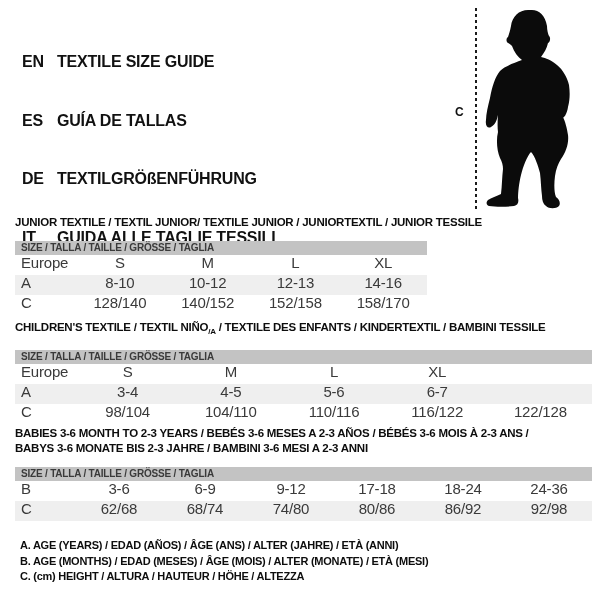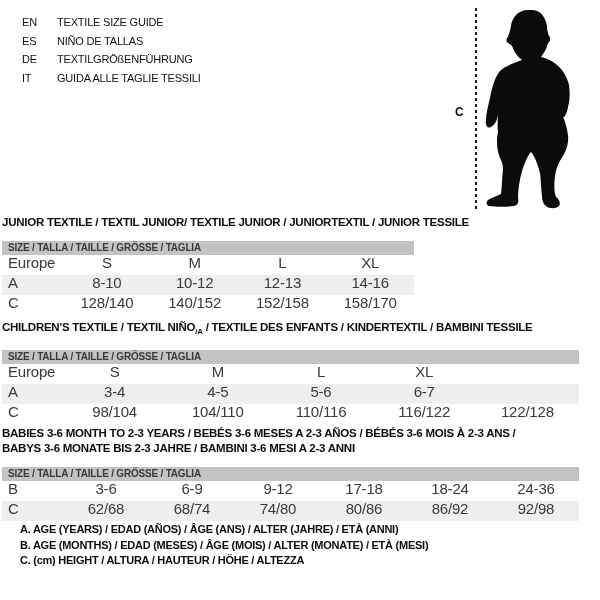--- a/index.html
+++ b/index.html
@@ -1,58 +1,58 @@
 <!DOCTYPE html>
 <html style="--bar: #c3c3c3; --shade: #efefef;"><head>
 <meta charset="utf-8">
 <style>
   * { margin:0; padding:0; box-sizing:border-box; }
   html,body { width:600px; height:600px; background:#ffffff; overflow:hidden; }
   body { font-family:"Liberation Sans", sans-serif; color:#111; position:relative; }
 
   
   .langs { position:absolute; top:13px; left:22px; list-style:none; }
-  .langs li { line-height:18.6px; font-size:11px; font-weight:normal; letter-spacing:-0.2px; white-space:nowrap; }
+  .langs li { line-height:18.6px; font-size:16px; font-weight:bold; letter-spacing:-0.2px; white-space:nowrap;margin-top:40px; }
   .lang-code { display:inline-block; width:35px; }
 
   
   .figure { position:absolute; top:6px; left:450px; width:148px; height:208px; }
   .fig-c { position:absolute; left:5px; top:99px; font-size:12px; font-weight:bold; }
   .dash  { position:absolute; left:25px; top:2px; width:2px; height:201px;
            background:repeating-linear-gradient(to bottom,#1b1b1b 0 3px,transparent 3px 6px); }
   .figure svg { position:absolute; left:35px; top:2px; }
 
   
-  .tbl-section { position:absolute; left:2px; width:577px; }
+  .tbl-section { position:absolute; left:15px; width:577px; }
   .tbl-section.narrow { width:412px; }
   .s1 { top:215px; } .s2 { top:320px; } .s3 { top:426px; }
   .tbl-title { font-size:11.5px; font-weight:bold; line-height:15px; letter-spacing:-0.25px;
                color:#0d0d0d; white-space:nowrap; }
   .tbl-title .sub { font-size:8px; vertical-align:sub; }
   .tbl-titles { margin-bottom:11px; }
   .s3 .tbl-titles { }
   .tbl-bar { height:14px; line-height:14px; background:var(--bar,#c3c3c3); color:#3a3a3a;
              font-size:10px; letter-spacing:-0.2px; padding-left:6px; font-weight:bold; white-space:nowrap; }
   .tbl-row { display:grid; height:20px; line-height:15px; font-size:15px; color:#3a3a3a;
              letter-spacing:-0.2px; }
   .tbl-row.shaded { background:var(--shade,#efefef); }
   .cell-label { text-align:left; padding-left:6px; }
   .cell-val { text-align:center; }
 
   
-  .footnotes { position:absolute; left:20px; top:522px; }
+  .footnotes { position:absolute; left:20px; top:538px; }
   .footnotes div { font-size:11px; font-weight:bold; line-height:15.6px; letter-spacing:-0.25px;
                    color:#0d0d0d; white-space:nowrap; }
 </style>
 </head>
 <body>
 
 <ul class="langs" id="langs">
     <li><span class="lang-code">EN</span><span class="lang-label">TEXTILE SIZE GUIDE</span></li>
-    <li><span class="lang-code">ES</span><span class="lang-label">NIÑO DE TALLAS</span></li>
+    <li><span class="lang-code">ES</span><span class="lang-label">GUÍA DE TALLAS</span></li>
     <li><span class="lang-code">DE</span><span class="lang-label">TEXTILGRÖßENFÜHRUNG</span></li>
     <li><span class="lang-code">IT</span><span class="lang-label">GUIDA ALLE TAGLIE TESSILI</span></li>
   </ul>
 
 <div class="figure">
   <span class="fig-c">C</span>
   <div class="dash"></div>
   <svg width="88" height="202" viewBox="0 0 88 202">
     <path fill="#0b0b0b" d="M45,2
       C35,1 27,8 26,18 C25,23 24,26 23,29 C21,30 21,34 23,35 C25,36 26,37 27,38

